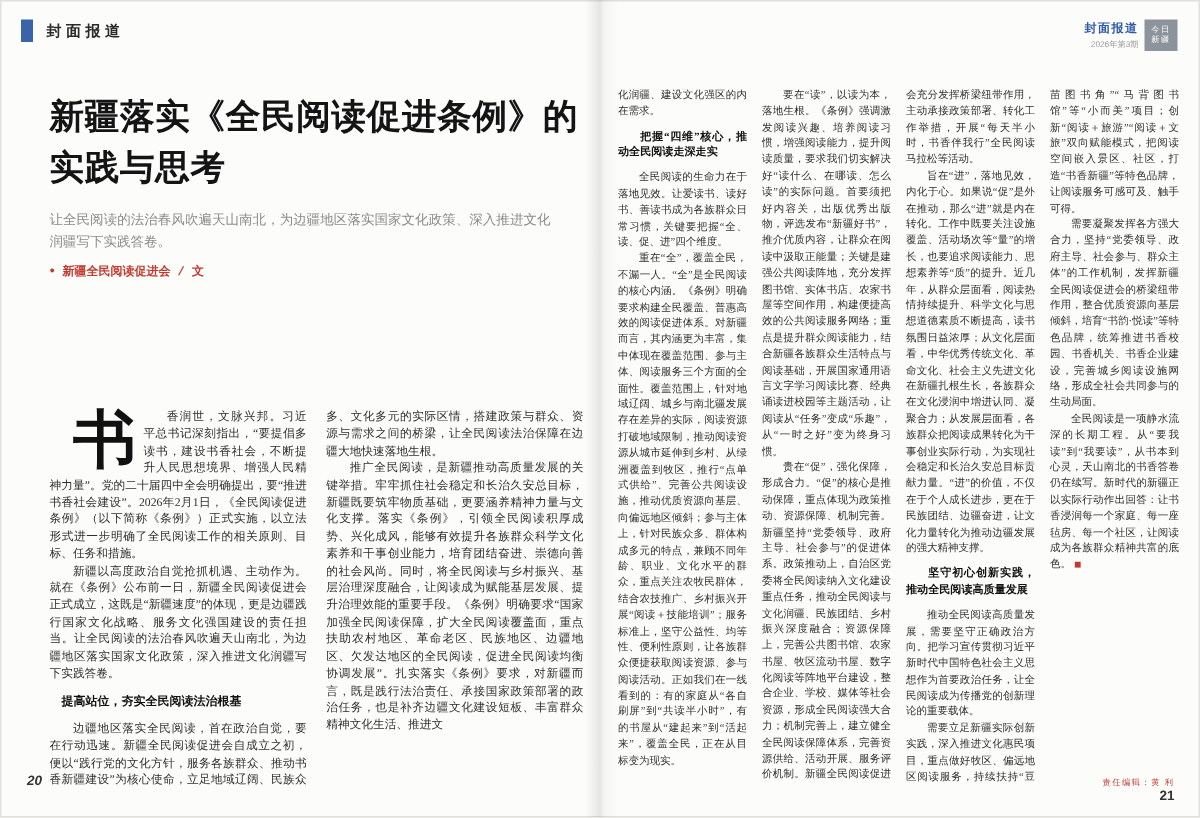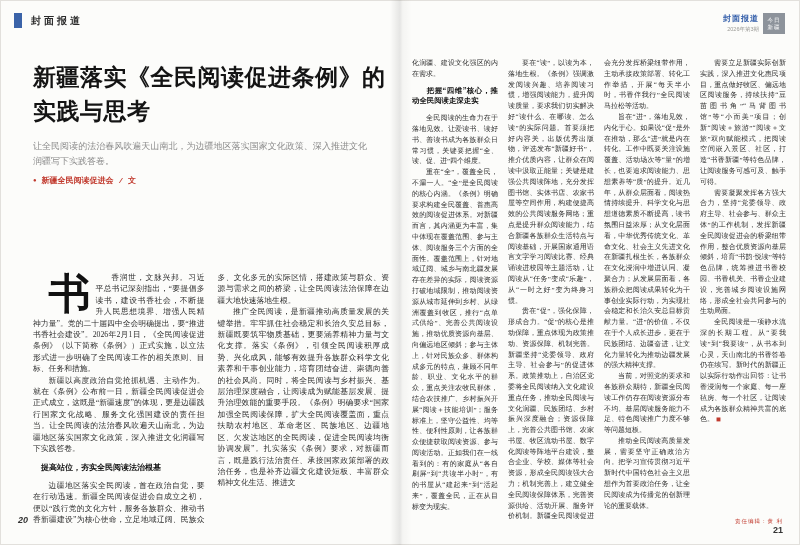--- a/index.html
+++ b/index.html
@@ -97,21 +97,21 @@
   </div>
 
   <div class="rp-body">
       <p class="cont">化润疆、建设文化强区的内在需求。</p>
       <h4>把握“四维”核心，推动全民阅读走深走实</h4>
       <p>全民阅读的生命力在于落地见效。让爱读书、读好书、善读书成为各族群众日常习惯，关键要把握“全、读、促、进”四个维度。</p>
       <p>重在“全”，覆盖全民，不漏一人。“全”是全民阅读的核心内涵。《条例》明确要求构建全民覆盖、普惠高效的阅读促进体系。对新疆而言，其内涵更为丰富，集中体现在覆盖范围、参与主体、阅读服务三个方面的全面性。覆盖范围上，针对地域辽阔、城乡与南北疆发展存在差异的实际，阅读资源打破地域限制，推动阅读资源从城市延伸到乡村、从绿洲覆盖到牧区，推行“点单式供给”、完善公共阅读设施，推动优质资源向基层、向偏远地区倾斜；参与主体上，针对民族众多、群体构成多元的特点，兼顾不同年龄、职业、文化水平的群众，重点关注农牧民群体，结合农技推广、乡村振兴开展“阅读＋技能培训”；服务标准上，坚守公益性、均等性、便利性原则，让各族群众便捷获取阅读资源、参与阅读活动。正如我们在一线看到的：有的家庭从“各自刷屏”到“共读半小时”，有的书屋从“建起来”到“活起来”，覆盖全民，正在从目标变为现实。</p>
       <p>要在“读”，以读为本，落地生根。《条例》强调激发阅读兴趣、培养阅读习惯，增强阅读能力，提升阅读质量，要求我们切实解决好“读什么、在哪读、怎么读”的实际问题。首要须把好内容关，出版优秀出版物，评选发布“新疆好书”，推介优质内容，让群众在阅读中汲取正能量；关键是建强公共阅读阵地，充分发挥图书馆、实体书店、农家书屋等空间作用，构建便捷高效的公共阅读服务网络；重点是提升群众阅读能力，结合新疆各族群众生活特点与阅读基础，开展国家通用语言文字学习阅读比赛、经典诵读进校园等主题活动，让阅读从“任务”变成“乐趣”，从“一时之好”变为终身习惯。</p>
       <p>贵在“促”，强化保障，形成合力。“促”的核心是推动保障，重点体现为政策推动、资源保障、机制完善。新疆坚持“党委领导、政府主导、社会参与”的促进体系。政策推动上，自治区党委将全民阅读纳入文化建设重点任务，推动全民阅读与文化润疆、民族团结、乡村振兴深度融合；资源保障上，完善公共图书馆、农家书屋、牧区流动书屋、数字化阅读等阵地平台建设，整合企业、学校、媒体等社会资源，形成全民阅读强大合力；机制完善上，建立健全全民阅读保障体系，完善资源供给、活动开展、服务评价机制。新疆全民阅读促进会充分发挥桥梁纽带作用，主动承接政策部署、转化工作举措，开展“每天半小时，书香伴我行”全民阅读马拉松等活动。</p>
       <p>旨在“进”，落地见效，内化于心。如果说“促”是外在推动，那么“进”就是内在转化。工作中既要关注设施覆盖、活动场次等“量”的增长，也要追求阅读能力、思想素养等“质”的提升。近几年，从群众层面看，阅读热情持续提升、科学文化与思想道德素质不断提高，读书氛围日益浓厚；从文化层面看，中华优秀传统文化、革命文化、社会主义先进文化在新疆扎根生长，各族群众在文化浸润中增进认同、凝聚合力；从发展层面看，各族群众把阅读成果转化为干事创业实际行动，为实现社会稳定和长治久安总目标贡献力量。“进”的价值，不仅在于个人成长进步，更在于民族团结、边疆奋进，让文化力量转化为推动边疆发展的强大精神支撑。</p>
-      <p>当前，对照党的要求和各族群众期待，新疆全民阅读工作仍存在阅读资源分布不均、基层阅读服务能力不足、特色阅读推广力度不够等问题短板。</p>
+      <h4>坚守初心创新实践，推动全民阅读高质量发展</h4>
       <p>推动全民阅读高质量发展，需要坚守正确政治方向。把学习宣传贯彻习近平新时代中国特色社会主义思想作为首要政治任务，让全民阅读成为传播党的创新理论的重要载体。</p>
       <p>需要立足新疆实际创新实践，深入推进文化惠民项目，重点做好牧区、偏远地区阅读服务，持续扶持“豆苗图书角”“马背图书馆”等“小而美”项目；创新“阅读＋旅游”“阅读＋文旅”双向赋能模式，把阅读空间嵌入景区、社区，打造“书香新疆”等特色品牌，让阅读服务可感可及、触手可得。</p>
       <p>需要凝聚发挥各方强大合力，坚持“党委领导、政府主导、社会参与、群众主体”的工作机制，发挥新疆全民阅读促进会的桥梁纽带作用，整合优质资源向基层倾斜，培育“书韵·悦读”等特色品牌，统筹推进书香校园、书香机关、书香企业建设，完善城乡阅读设施网络，形成全社会共同参与的生动局面。</p>
       <p>全民阅读是一项静水流深的长期工程。从“要我读”到“我要读”，从书本到心灵，天山南北的书香答卷仍在续写。新时代的新疆正以实际行动作出回答：让书香浸润每一个家庭、每一座毡房、每一个社区，让阅读成为各族群众精神共富的底色。<span class="endmark">◼</span></p>
     </div>
 
   <div class="rp-editor">责任编辑：黄 利</div>
   <div class="rp-pagenum">21</div>
 
 </div>

